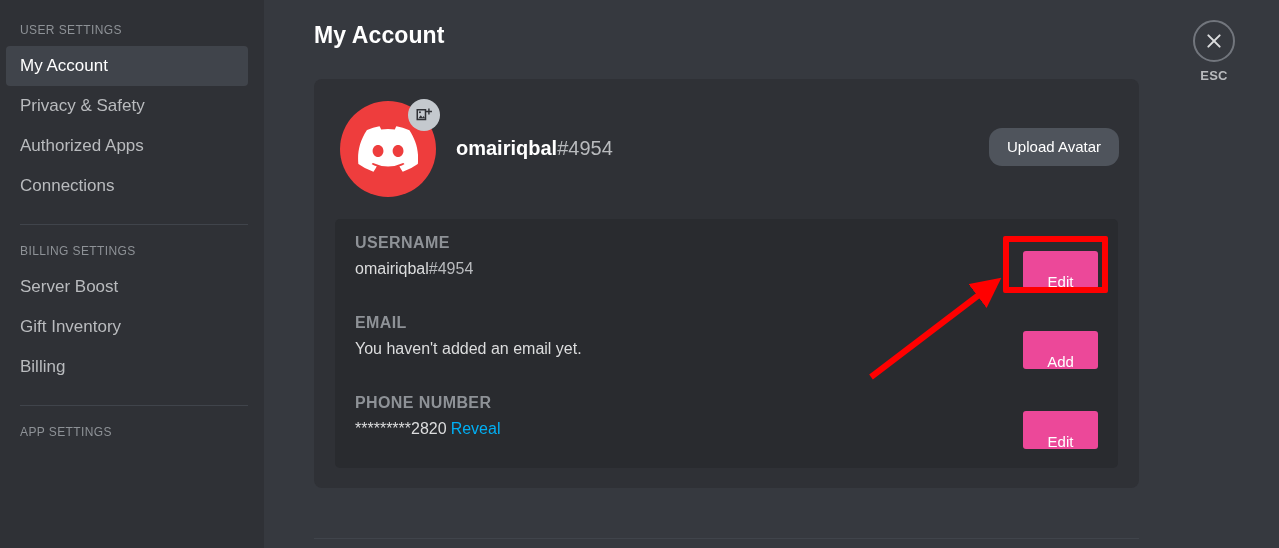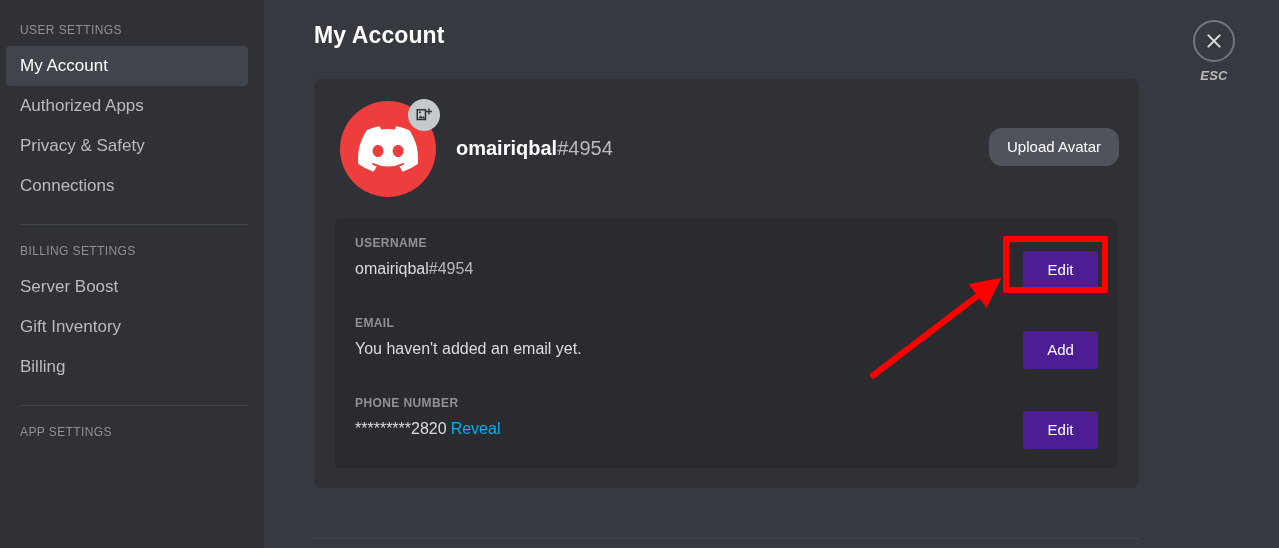--- a/index.html
+++ b/index.html
@@ -105,21 +105,20 @@
   }
 
   
   .esc-wrap {
     position: absolute;
     right: 38px;
     top: 20px;
     width: 54px;
     text-align: center;
     cursor: pointer;
-    font-style: italic;
   }
   .esc-circle {
     width: 42px;
     height: 42px;
     border-radius: 50%;
     border: 2px solid #72767d;
     margin: 0 auto;
     position: relative;
   }
   .esc-circle::before,
@@ -230,21 +229,21 @@
     border-radius: 5px;
     padding: 16px 18px 0 20px;
   }
 
   .field-row {
     position: relative;
     height: 80px;
   }
 
   .field-label {
-    font-size: 12px;
+    font-size: 16px;
     font-weight: bold;
     letter-spacing: 0.4px;
     color: #8e9297;
     text-transform: uppercase;
     line-height: 16px;
   }
 
   .field-value {
     margin-top: 8px;
     font-size: 16px;
@@ -258,22 +257,22 @@
     margin-left: 4px;
     text-align: right;
   }
 
   .field-btn {
     position: absolute;
     right: 2px;
     top: 16px;
     height: 38px;
     min-width: 75px;
-    padding: 0 18px;
-    background: #4c1d95;
+    padding: 12px 18px;
+    background: #ec4899;
     color: #ffffff;
     border: none;
     border-radius: 3px;
     font-size: 15px;
     font-family: "Liberation Sans", sans-serif;
     cursor: pointer;
     line-height: 38px;
   }
 
   .bottom-divider {
@@ -306,24 +305,24 @@
 
 <div class="app">
 
   <nav class="sidebar">
     <div class="sidebar-inner" id="sidebar-inner">
         <div class="cat-header" style="margin-top: 22px; margin-bottom: 8px;">USER SETTINGS</div>
         <div class="nav-item selected">
           <span class="nav-label">My Account</span>
         </div>
         <div class="nav-item">
+          <span class="nav-label">Privacy &amp; Safety</span>
+        </div>
+        <div class="nav-item">
           <span class="nav-label">Authorized Apps</span>
-        </div>
-        <div class="nav-item">
-          <span class="nav-label">Privacy &amp; Safety</span>
         </div>
         <div class="nav-item">
           <span class="nav-label">Connections</span>
         </div>
         <div class="sidebar-sep" style="margin: 18px 16px 18px 20px;"></div>
         <div class="cat-header" style="margin-bottom: 8px;">BILLING SETTINGS</div>
         <div class="nav-item">
           <span class="nav-label">Server Boost</span>
         </div>
         <div class="nav-item">

